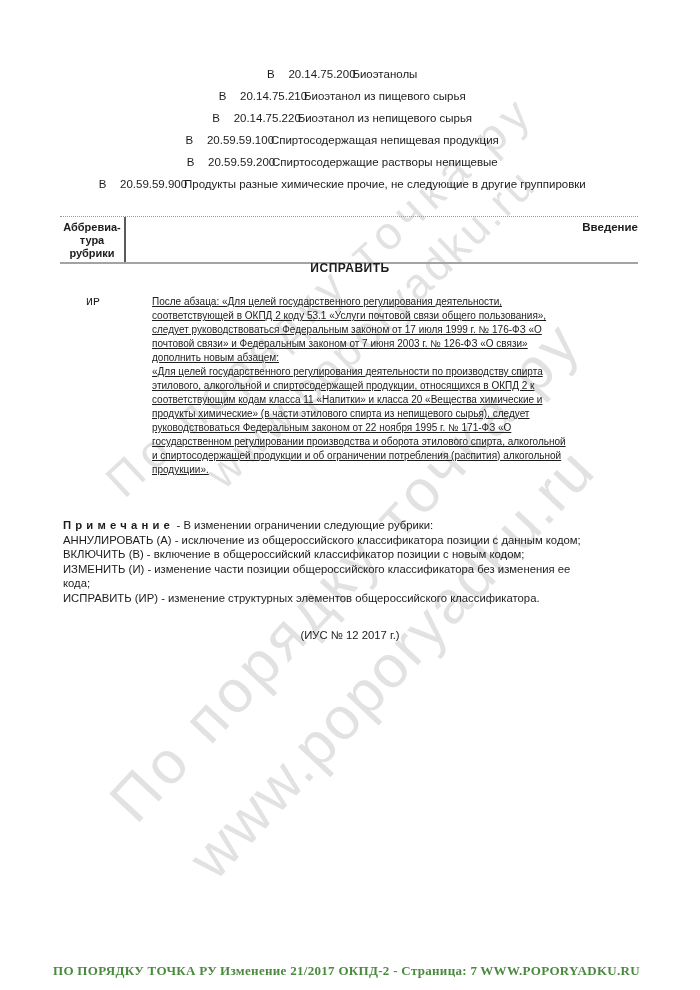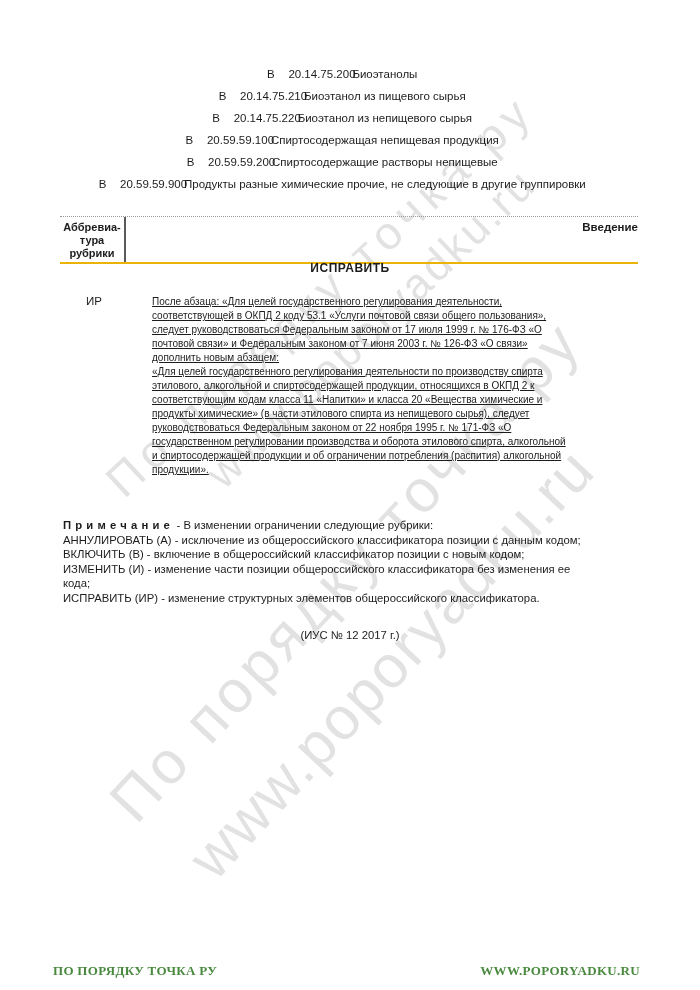--- a/index.html
+++ b/index.html
@@ -28,41 +28,41 @@
   
   .code-list{left:85px;top:63px;}
   .code-row{height:22px;line-height:22px;font-size:11.5px;text-align:center;}
   .code-abbr{display:inline-block;width:35px;}
   .code-num{display:inline-block;width:64px;}
   .code-name{display:inline-block;}
 
   
   .intro-table{
     left:60px;top:216px;width:578px;height:45px;
-    border-top:1px dotted #999;border-bottom:2px solid #eab308;
+    border-top:1px dotted #999;border-bottom:2px solid #a3a3a3;
     display:flex;
   }
   .intro-col1{
     width:64px;border-right:2px solid #5a5a5a;
     font-weight:bold;font-size:11px;line-height:13px;
     text-align:center;padding-top:4px;white-space:pre;
   }
   .intro-col2{
     flex:1;font-weight:bold;font-size:11.5px;
     text-align:right;padding-top:4px;
   }
 
   
   .section-heading{
     left:60px;top:261px;width:580px;text-align:center;
     font-weight:bold;font-size:12px;letter-spacing:0.5px;
   }
 
   
-  .amend-abbr{left:86px;top:295px;font-size:11.5px;}
+  .amend-abbr{left:86px;top:295px;font-size:11.5px;font-family:Liberation Mono, monospace;}
   .amend-text{
     left:152px;top:295px;width:520px;
     font-size:10px;line-height:14px;white-space:pre;text-decoration:underline;
   }
 
   
   .note{left:63px;top:518px;width:590px;font-size:11.3px;line-height:14.5px;}
   .note-first{white-space:pre;}
   .note-heading{font-weight:bold;letter-spacing:0.5px;margin-top:12px;}
   .note-lines{white-space:pre;}
@@ -139,16 +139,17 @@
 ВКЛЮЧИТЬ (В) - включение в общероссийский классификатор позиции с новым кодом;
 ИЗМЕНИТЬ (И) - изменение части позиции общероссийского классификатора без изменения ее
 кода;
 ИСПРАВИТЬ (ИР) - изменение структурных элементов общероссийского классификатора.</div>
   </div>
 
   <div class="abs ius-line">(ИУС № 12 2017 г.)</div>
 
   <div class="abs footer" style="color:#4a8a3f;">
     <span>ПО ПОРЯДКУ ТОЧКА РУ</span>
+    <span>Изменение 21/2017 ОКПД-2 - Страница: 7</span>
     <span>WWW.POPORYADKU.RU</span>
   </div>
 
 </div>
 
 </body></html>

